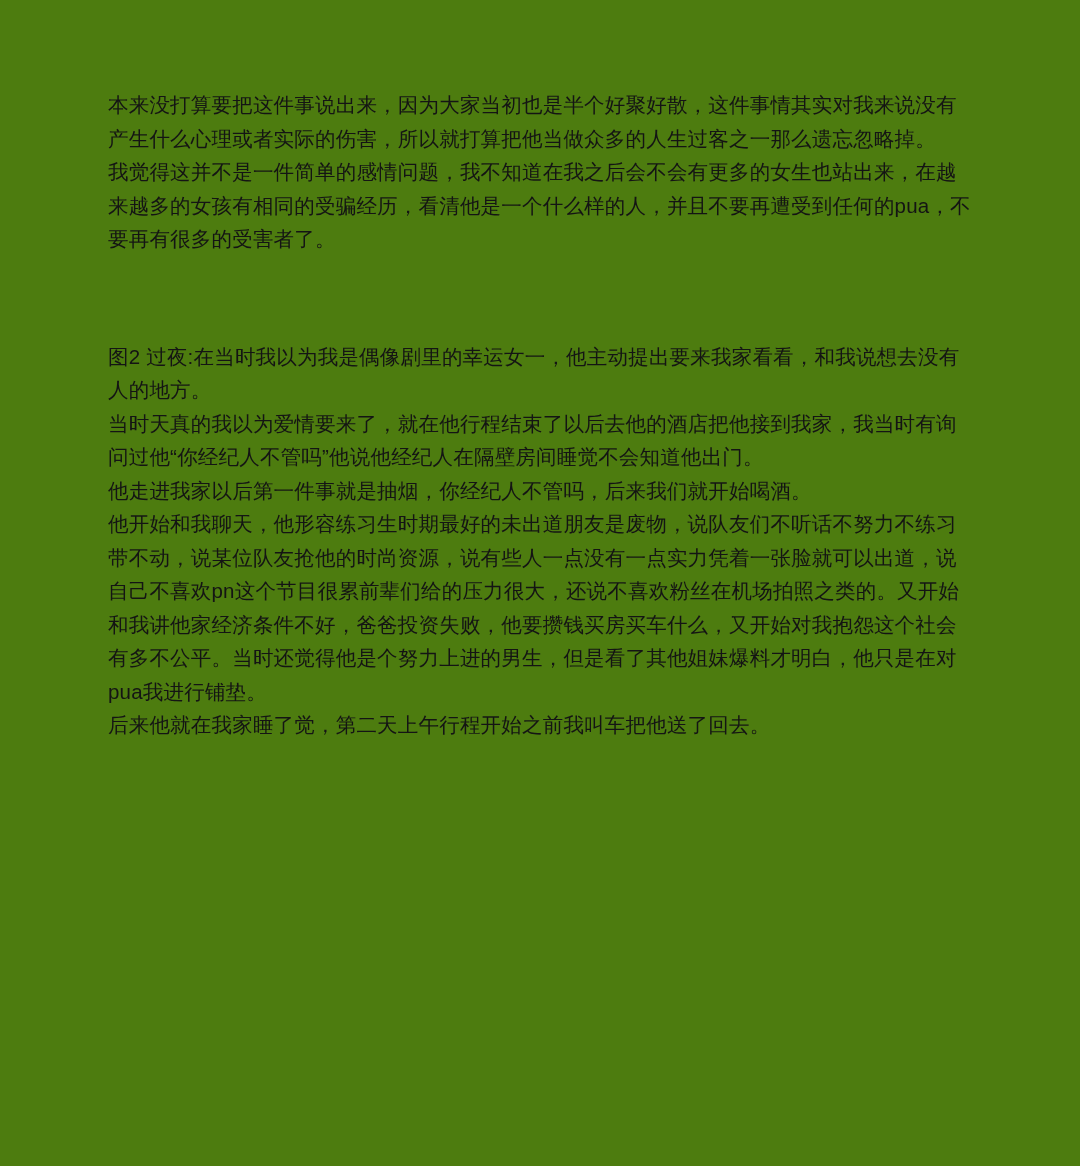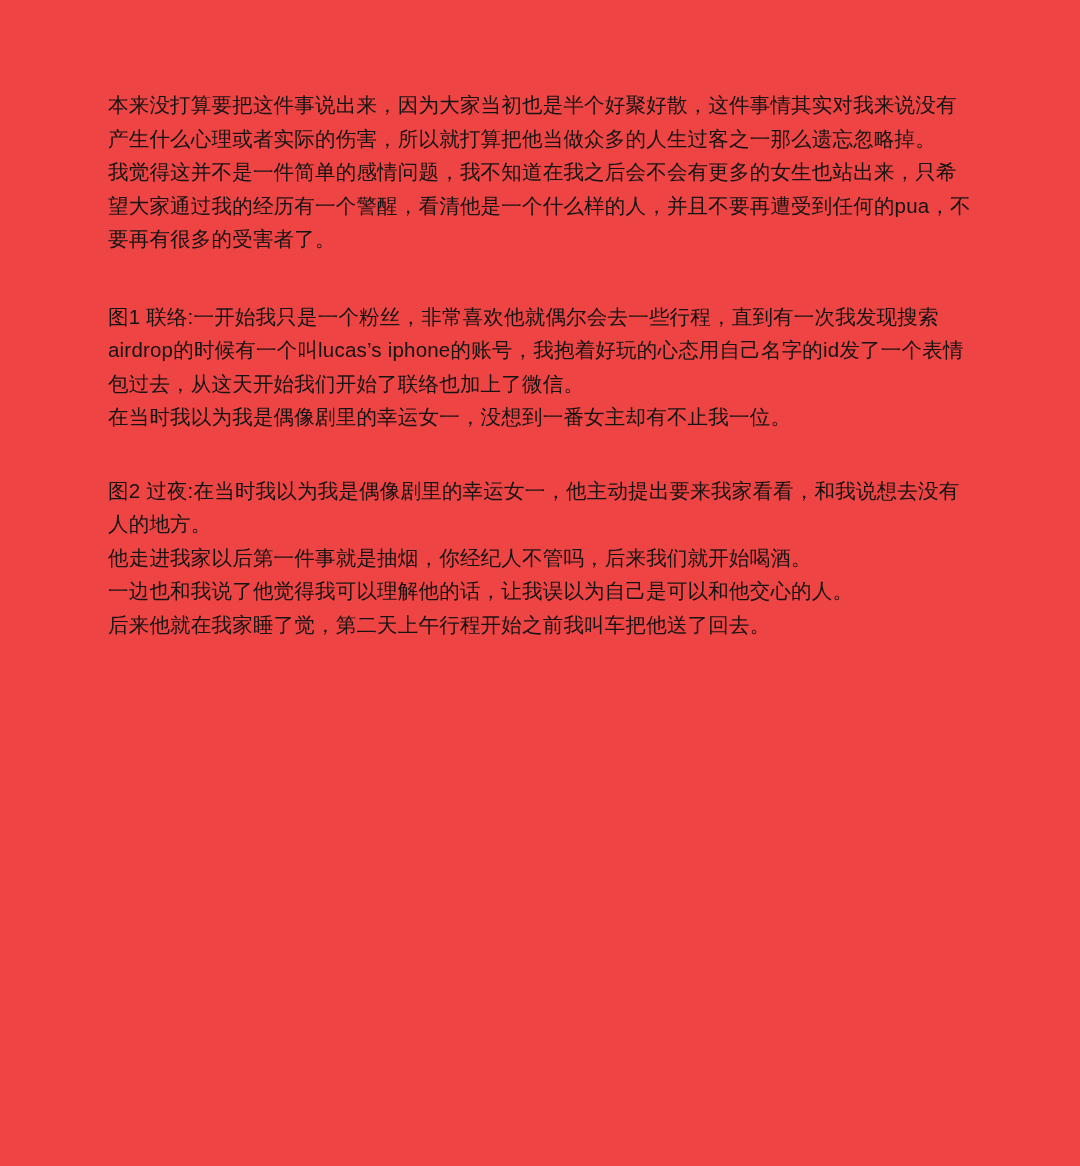--- a/index.html
+++ b/index.html
@@ -12,21 +12,21 @@
     height: 1166px;
     font-family: "Liberation Sans", "DejaVu Sans", sans-serif;
     color: #111111;
     overflow: hidden;
   }
   .page {
     width: 1080px;
     height: 1166px;
     box-sizing: border-box;
     padding: 88px 108px 0 108px;
-    background: #ef4444;
+    background: #4d7c0f;
   }
   .block {
     margin: 0;
   }
   .para {
     font-size: 20.5px;
     line-height: 33.5px;
     letter-spacing: 0.2px;
     text-align: left;
     margin: 0;
@@ -41,32 +41,29 @@
     height: 40px;
   }
 </style>
 </head>
 <body>
 
 <div class="page">
 
   <div class="block">
     <p class="para">本来没打算要把这件事说出来，因为大家当初也是半个好聚好散，这件事情其实对我来说没有产生什么心理或者实际的伤害，所以就打算把他当做众多的人生过客之一那么遗忘忽略掉。</p>
-    <p class="para">我觉得这并不是一件简单的感情问题，我不知道在我之后会不会有更多的女生也站出来，只希望大家通过我的经历有一个警醒，看清他是一个什么样的人，并且不要再遭受到任何的pua，不要再有很多的受害者了。</p>
+    <p class="para">我觉得这并不是一件简单的感情问题，我不知道在我之后会不会有更多的女生也站出来，在越来越多的女孩有相同的受骗经历，看清他是一个什么样的人，并且不要再遭受到任何的pua，不要再有很多的受害者了。</p>
   </div>
 
   <div class="gap-large"></div>
 
-  <div class="block">
-    <p class="para">图1 联络:一开始我只是一个粉丝，非常喜欢他就偶尔会去一些行程，直到有一次我发现搜索airdrop的时候有一个叫lucas’s iphone的账号，我抱着好玩的心态用自己名字的id发了一个表情包过去，从这天开始我们开始了联络也加上了微信。</p>
-    <p class="para">在当时我以为我是偶像剧里的幸运女一，没想到一番女主却有不止我一位。</p>
-  </div>
 
   <div class="gap-medium"></div>
 
   <div class="block">
     <p class="para">图2 过夜:在当时我以为我是偶像剧里的幸运女一，他主动提出要来我家看看，和我说想去没有人的地方。</p>
+    <p class="para">当时天真的我以为爱情要来了，就在他行程结束了以后去他的酒店把他接到我家，我当时有询问过他“你经纪人不管吗”他说他经纪人在隔壁房间睡觉不会知道他出门。</p>
     <p class="para">他走进我家以后第一件事就是抽烟，你经纪人不管吗，后来我们就开始喝酒。</p>
-    <p class="para">一边也和我说了他觉得我可以理解他的话，让我误以为自己是可以和他交心的人。</p>
+    <p class="para">他开始和我聊天，他形容练习生时期最好的未出道朋友是废物，说队友们不听话不努力不练习带不动，说某位队友抢他的时尚资源，说有些人一点没有一点实力凭着一张脸就可以出道，说自己不喜欢pn这个节目很累前辈们给的压力很大，还说不喜欢粉丝在机场拍照之类的。又开始和我讲他家经济条件不好，爸爸投资失败，他要攒钱买房买车什么，又开始对我抱怨这个社会有多不公平。当时还觉得他是个努力上进的男生，但是看了其他姐妹爆料才明白，他只是在对pua我进行铺垫。</p>
     <p class="para">后来他就在我家睡了觉，第二天上午行程开始之前我叫车把他送了回去。</p>
   </div>
 
 </div>
 
 </body></html>

